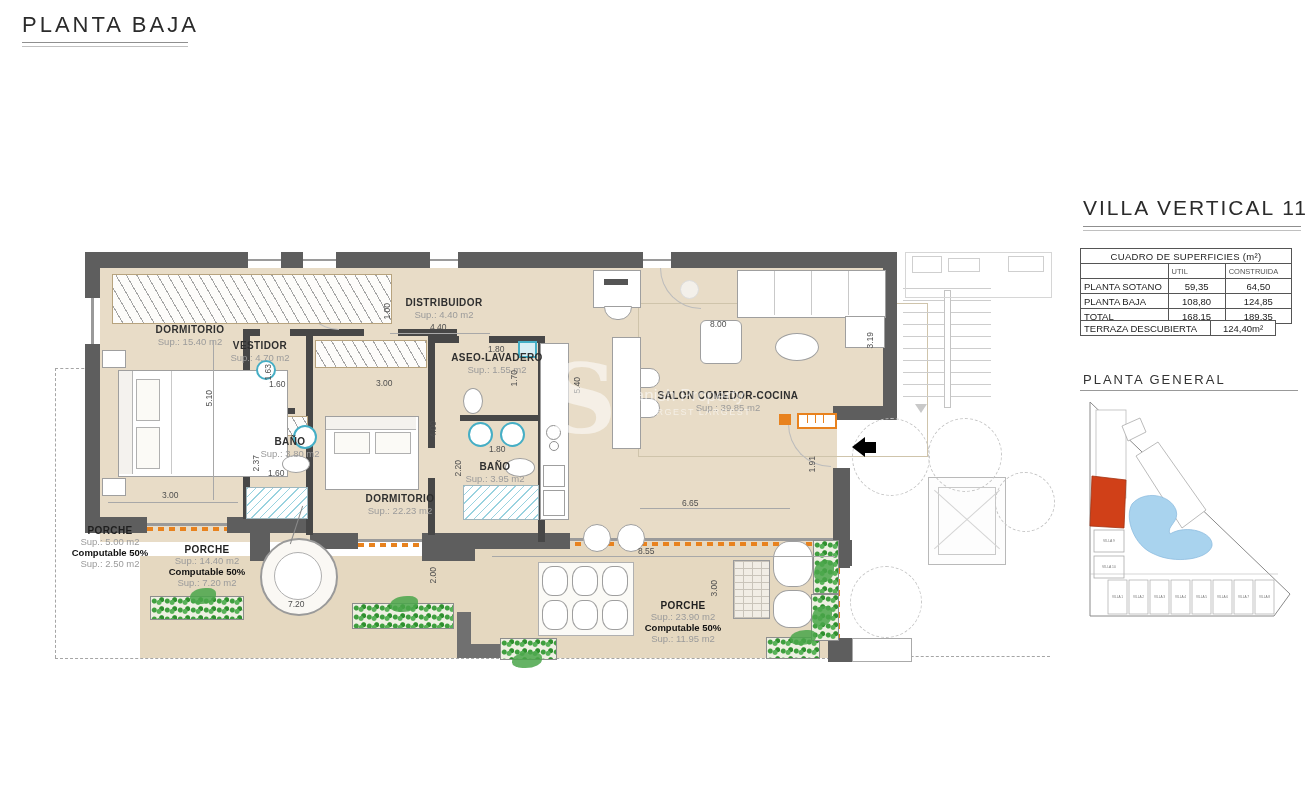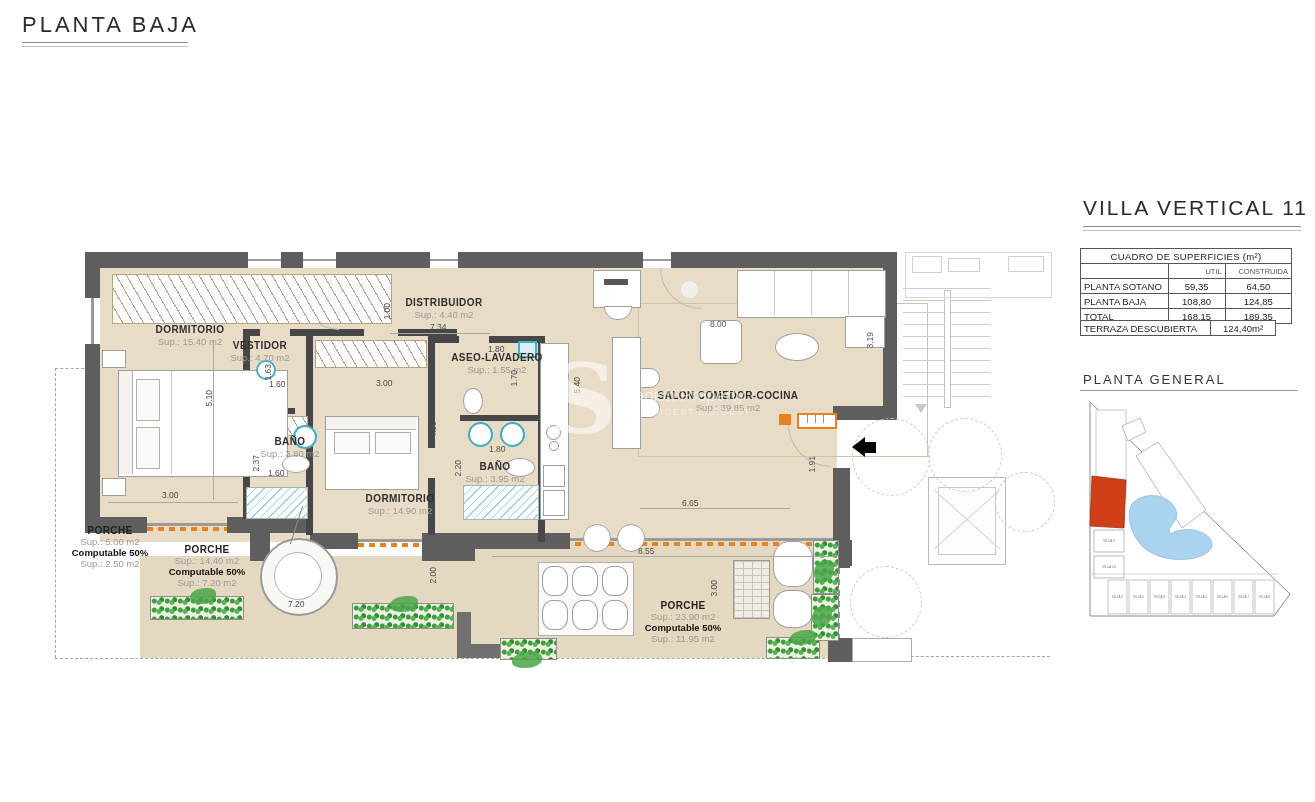--- a/index.html
+++ b/index.html
@@ -50,21 +50,21 @@
   .rsup{font-size:9.5px;color:#9b9b9b;margin-top:1px;}
   .pname{font-size:10px;font-weight:bold;color:#1f1f1f;letter-spacing:.4px;}
   .psup{font-size:9.5px;color:#9b9b9b;}
   .pcomp{font-size:9.5px;font-weight:bold;color:#111;}
   .title{font-size:22px;letter-spacing:3px;color:#2b2b2b;white-space:nowrap;}
   .dbl{border-top:1px solid #8f8f8f;border-bottom:1px solid #c0c0c0;height:3px;}
   
   table.surf{border-collapse:collapse;background:#fff;}
   table.surf td{border:1px solid #555;font-size:9.5px;color:#222;padding:1px 3px;height:12px;}
   table.surf td.tt{text-align:center;font-size:9.5px;letter-spacing:.3px;}
-  table.surf td.hd{text-align:right;font-size:7.5px;color:#555;}
+  table.surf td.hd{text-align:left;font-size:7.5px;color:#555;}
   table.surf td.c{text-align:center;}
   .wm{color:rgba(255,255,255,.55);pointer-events:none;white-space:nowrap;}
   .arrowL{display:flex;align-items:center;}
   .arrowL .head{width:0;height:0;border-top:10px solid transparent;border-bottom:10px solid transparent;border-right:13px solid #000;}
   .arrowL .tail{width:11px;height:11px;background:#000;}
   svg text{font-family:"Liberation Sans",sans-serif;}
 </style>
 </head>
 <body>
 
@@ -273,21 +273,21 @@
   <div class="abs rlabel" style="left:374px;top:297px;width:140px;">
     <div class="rname">DISTRIBUIDOR</div>
     <div class="rsup">Sup.: 4.40  m2</div>
   </div>
   <div class="abs rlabel" style="left:427px;top:352px;width:140px;">
     <div class="rname">ASEO-LAVADERO</div>
     <div class="rsup">Sup.: 1.55  m2</div>
   </div>
   <div class="abs rlabel" style="left:330px;top:493px;width:140px;">
     <div class="rname">DORMITORIO</div>
-    <div class="rsup">Sup.: 14.90  m2</div>
+    <div class="rsup">Sup.: 22.23  m2</div>
   </div>
   <div class="abs rlabel" style="left:425px;top:461px;width:140px;">
     <div class="rname">BAÑO</div>
     <div class="rsup">Sup.: 3.95  m2</div>
   </div>
   <div class="abs rlabel" style="left:628px;top:390px;width:200px;">
     <div class="rname">SALON COMEDOR-COCINA</div>
     <div class="rsup">Sup.: 39.85  m2</div>
   </div>
 
@@ -316,21 +316,21 @@
   <div class="abs thin" style="left:492px;top:556px;width:343px;height:1px;"></div>
   <div class="abs thin" style="left:640px;top:508px;width:150px;height:1px;"></div>
 
   <span class="abs dim dimv" style="left:205px;top:390px;">5.10</span>
   <span class="abs dim" style="left:162px;top:491px;">3.00</span>
   <span class="abs dim dimv" style="left:252px;top:455px;">2.37</span>
   <span class="abs dim" style="left:268px;top:469px;">1.60</span>
   <span class="abs dim dimv" style="left:264px;top:364px;">1.63</span>
   <span class="abs dim" style="left:269px;top:380px;">1.60</span>
   <span class="abs dim dimv" style="left:383px;top:303px;">1.00</span>
-  <span class="abs dim" style="left:430px;top:323px;">7.34</span>
+  <span class="abs dim" style="left:430px;top:323px;">4.40</span>
   <span class="abs dim" style="left:376px;top:379px;">3.00</span>
   <span class="abs dim dimv" style="left:429px;top:421px;">4.00</span>
   <span class="abs dim" style="left:488px;top:345px;">1.80</span>
   <span class="abs dim dimv" style="left:510px;top:370px;">1.70</span>
   <span class="abs dim" style="left:489px;top:445px;">1.80</span>
   <span class="abs dim dimv" style="left:454px;top:460px;">2.20</span>
   <span class="abs dim dimv" style="left:573px;top:377px;">5.40</span>
   <span class="abs dim" style="left:710px;top:320px;">8.00</span>
   <span class="abs dim dimv" style="left:866px;top:332px;">3.19</span>
   <span class="abs dim dimv" style="left:808px;top:456px;">1.91</span>

